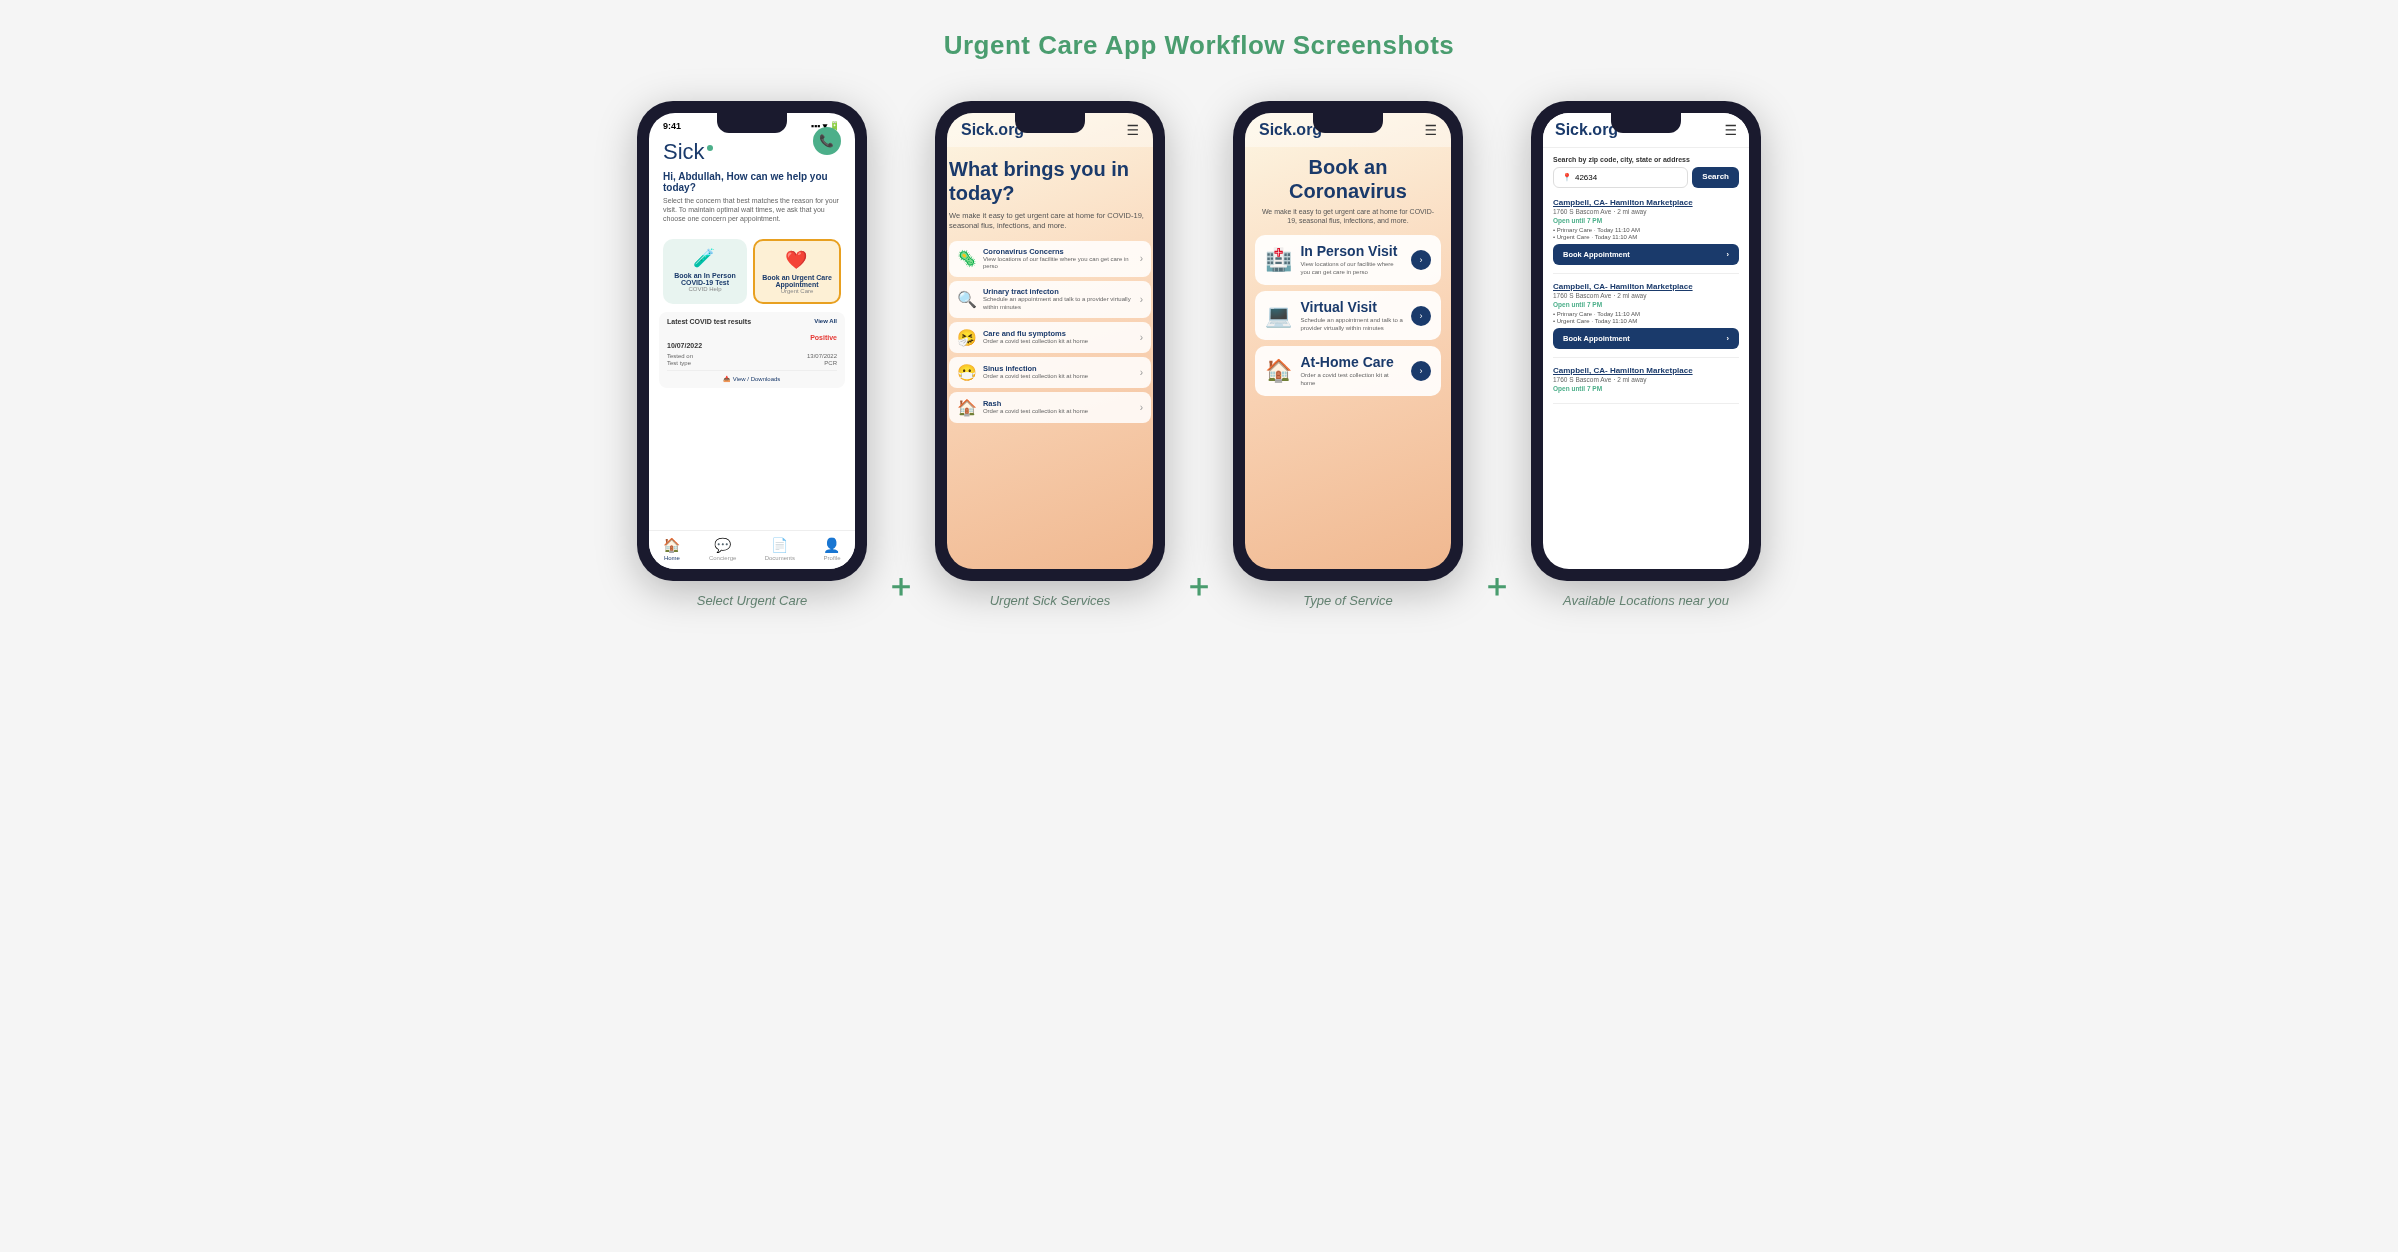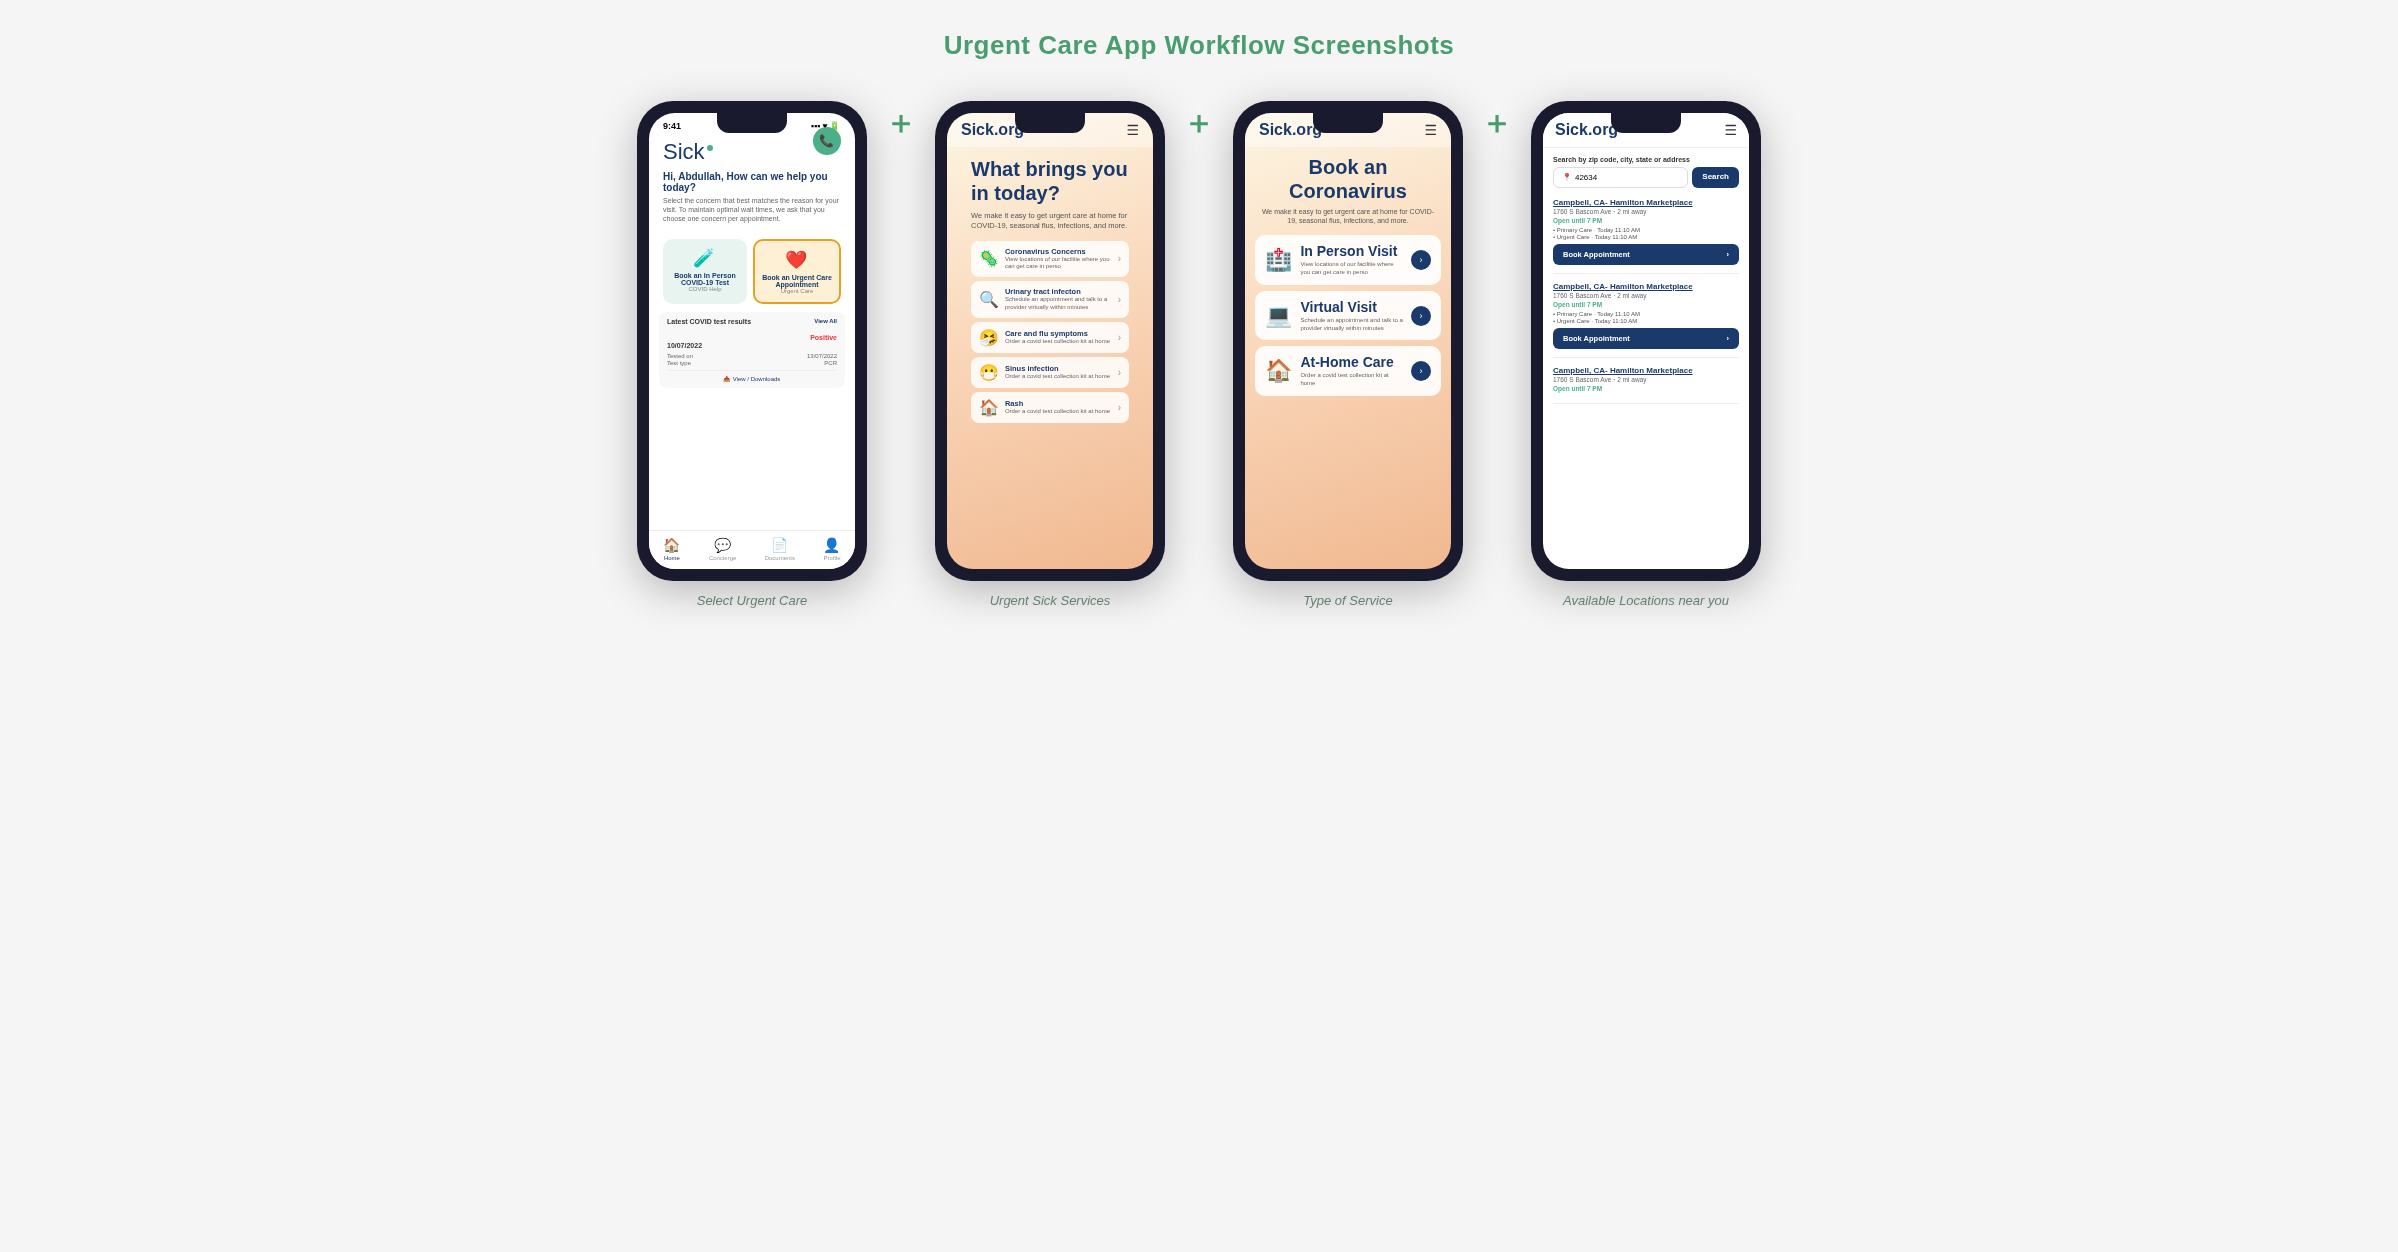--- a/index.html
+++ b/index.html
@@ -17,21 +17,21 @@
       color: #4a9d6f;
       font-size: 26px;
       font-weight: 700;
       text-align: center;
       margin-bottom: 40px;
       letter-spacing: 0.5px;
     }
 
     .phones-row {
       display: flex;
-      align-items: flex-start;
+      align-items: flex-end;
       gap: 18px;
       justify-content: center;
       flex-wrap: nowrap;
     }
 
     .plus-icon {
       font-size: 32px;
       color: #4a9d6f;
       font-weight: bold;
       flex-shrink: 0;
@@ -296,21 +296,21 @@
       font-weight: 800;
       color: #1a3a6b;
     }
 
     .hamburger {
       font-size: 14px;
       color: #333;
     }
 
     .phone2-content {
-      padding: 10px 24px;
+      padding: 10px 2px;
     }
 
     .phone2-title {
       font-size: 20px;
       font-weight: 800;
       color: #1a3a6b;
       line-height: 1.2;
       margin-bottom: 6px;
     }
 

